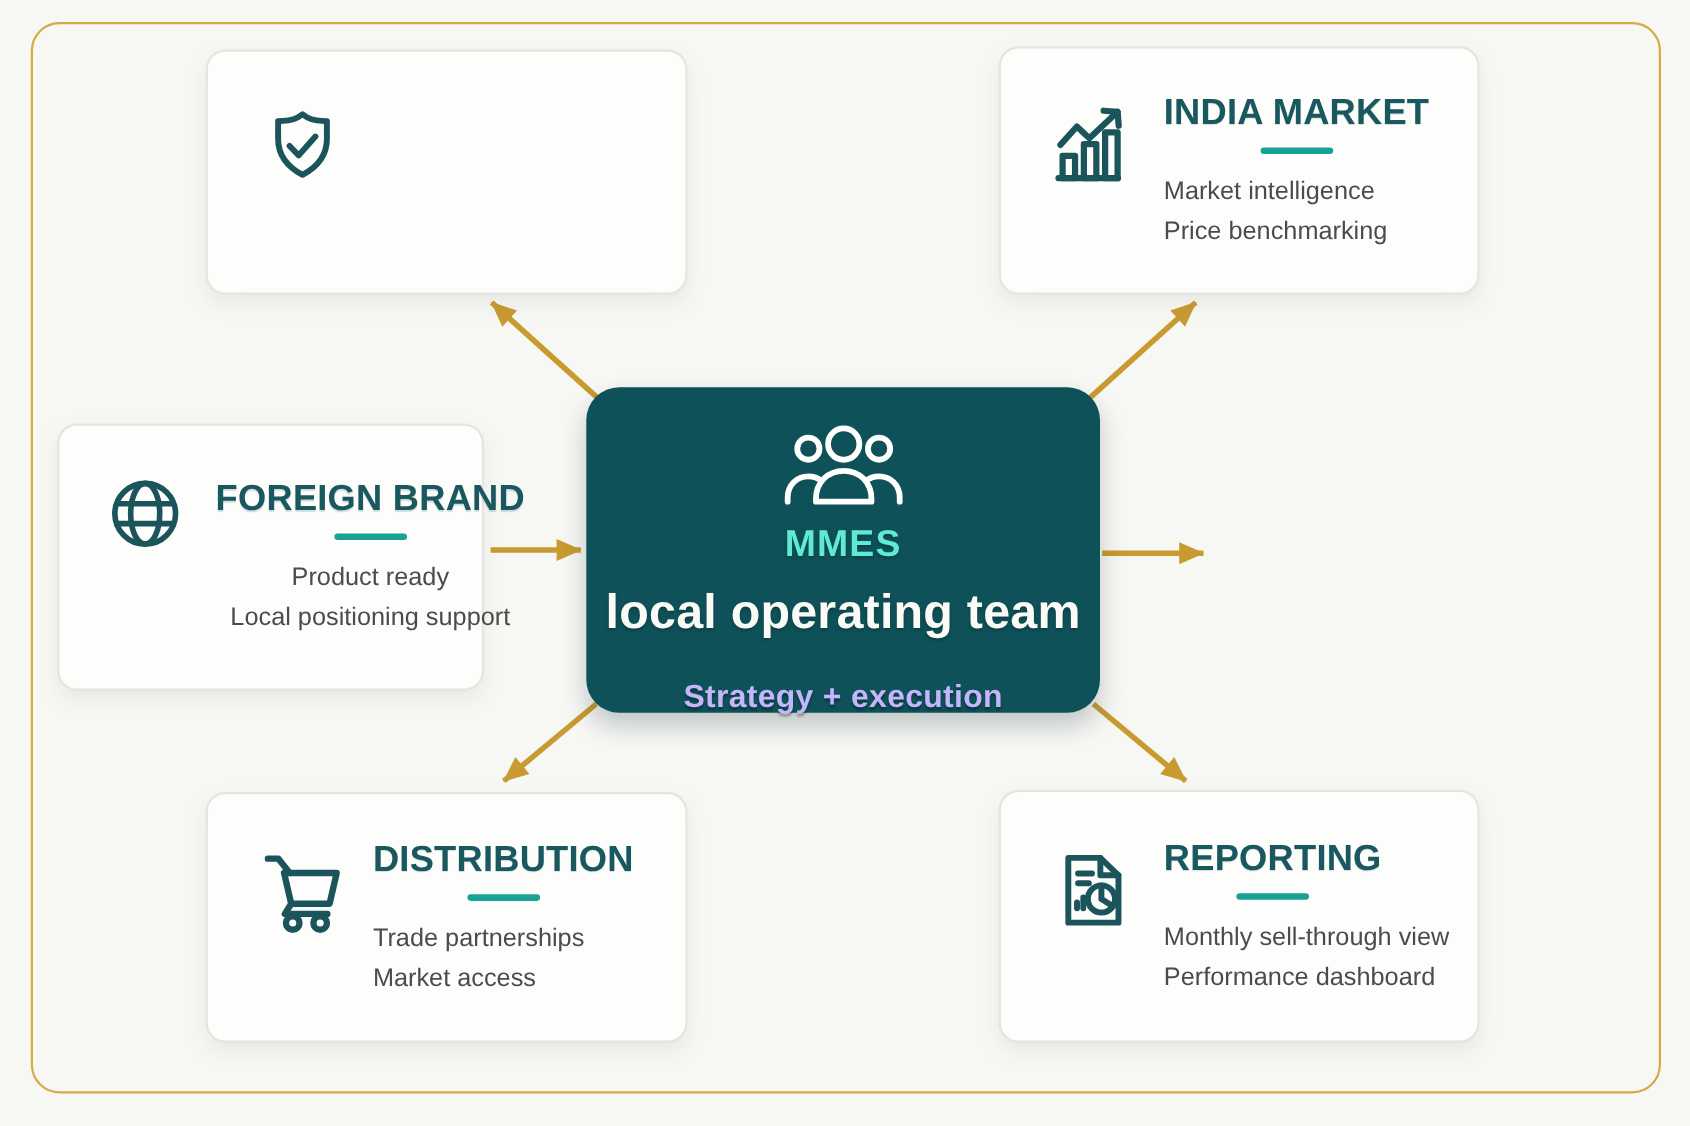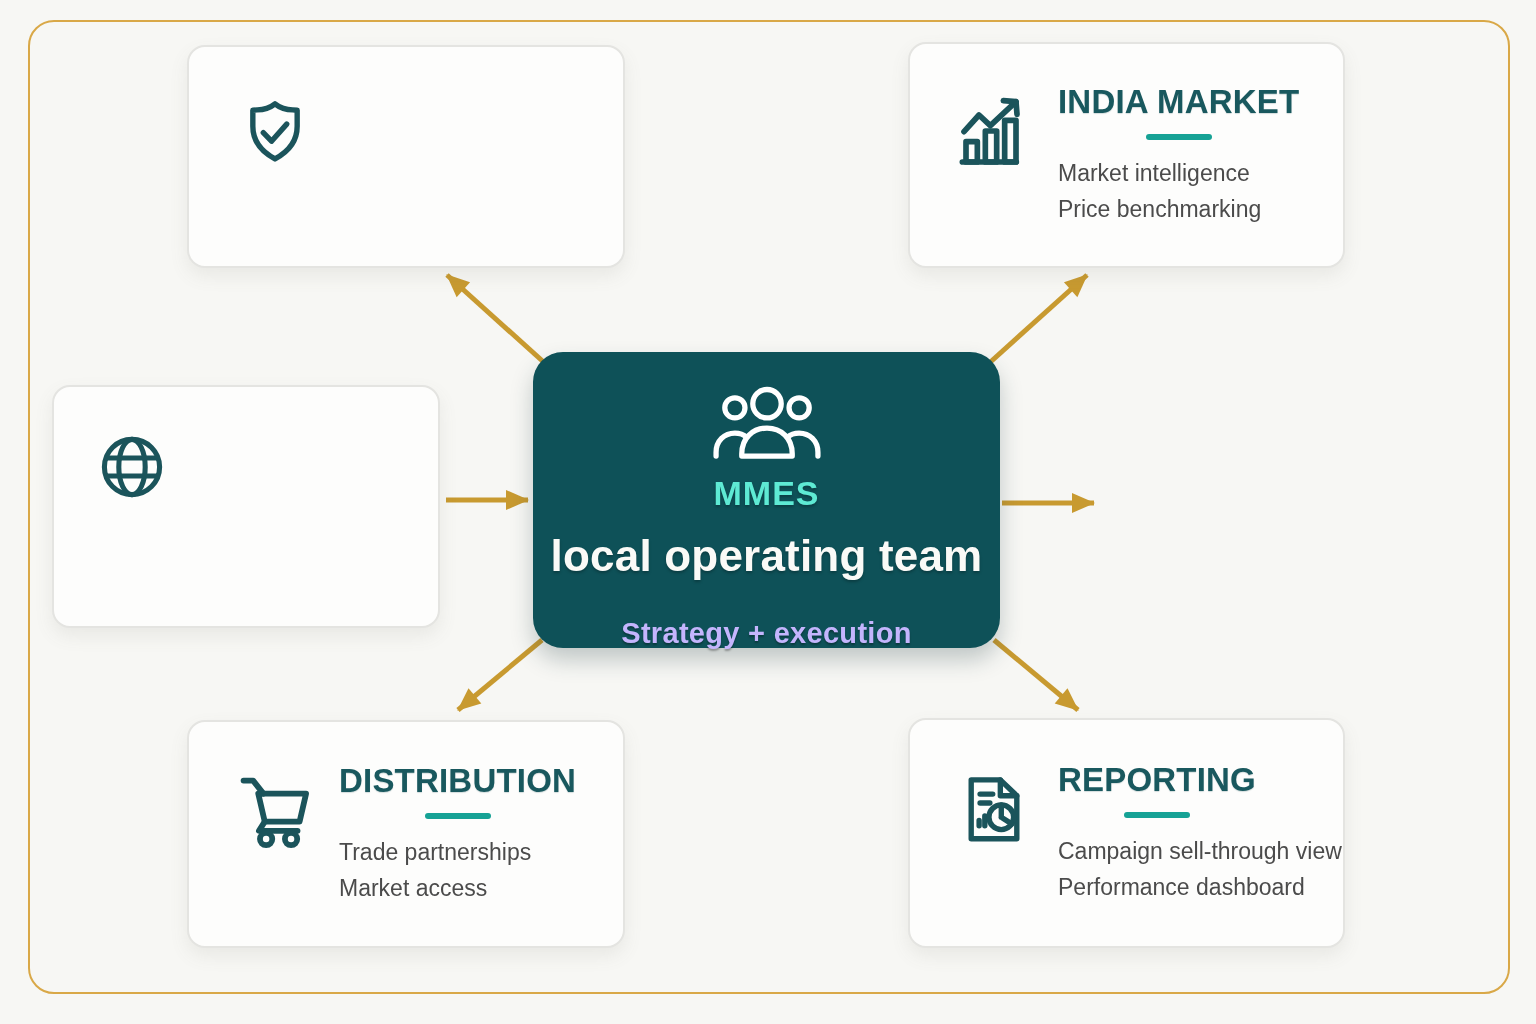--- a/index.html
+++ b/index.html
@@ -125,20 +125,28 @@
   </div>
 
   <div class="card card-foreign">
     <div class="card-icon">
       <svg width="72" height="72" viewBox="0 0 24 24">
         <circle cx="12" cy="12" r="9.2"></circle>
         <ellipse cx="12" cy="12" rx="4.4" ry="9.2"></ellipse>
         <path d="M3.5 9h17M3.5 15h17"></path>
       </svg>
     </div>
+    <div class="card-text">
+      <div class="title-wrap">
+        <div class="card-title">FOREIGN BRAND</div>
+        <div class="underline"></div>
+      </div>
+      <div class="card-line">Product ready</div>
+      <div class="card-line">Local positioning support</div>
+    </div>
   </div>
 
 
   <div class="card card-distribution">
     <div class="card-icon">
       <svg width="84" height="82" viewBox="0 0 24 24">
         <path d="M2.8 3.4h2.8l3 3.8"></path>
         <path d="M7.1 7.2h14l-1.9 8.2H9z"></path>
         <path d="M9 15.4l-1.7 2.7h11.3"></path>
         <circle cx="9.4" cy="20.5" r="1.8"></circle>
@@ -164,21 +172,21 @@
         <path d="M7.3 17.3v-1.7M9.1 17.3v-3.1"></path>
         <circle cx="14.3" cy="14.6" r="3.9"></circle>
         <path d="M14.3 14.6V10.7M14.3 14.6l3.3 2.1"></path>
       </svg>
     </div>
     <div class="card-text">
       <div class="title-wrap">
         <div class="card-title">REPORTING</div>
         <div class="underline"></div>
       </div>
-      <div class="card-line">Campaign sell-through view</div>
+      <div class="card-line">Monthly sell-through view</div>
       <div class="card-line">Performance dashboard</div>
     </div>
   </div>
 
   <div class="center-hub">
     <div class="hub-icon">
       <svg width="120" height="78" viewBox="0 0 26 17">
         <circle cx="6" cy="5.2" r="2.2"></circle>
         <path d="M1.9 15.7v-.8c0-2.5 1.8-4.2 4.1-4.2 1 0 1.9.3 2.6.9"></path>
         <circle cx="20" cy="5.2" r="2.2"></circle>

